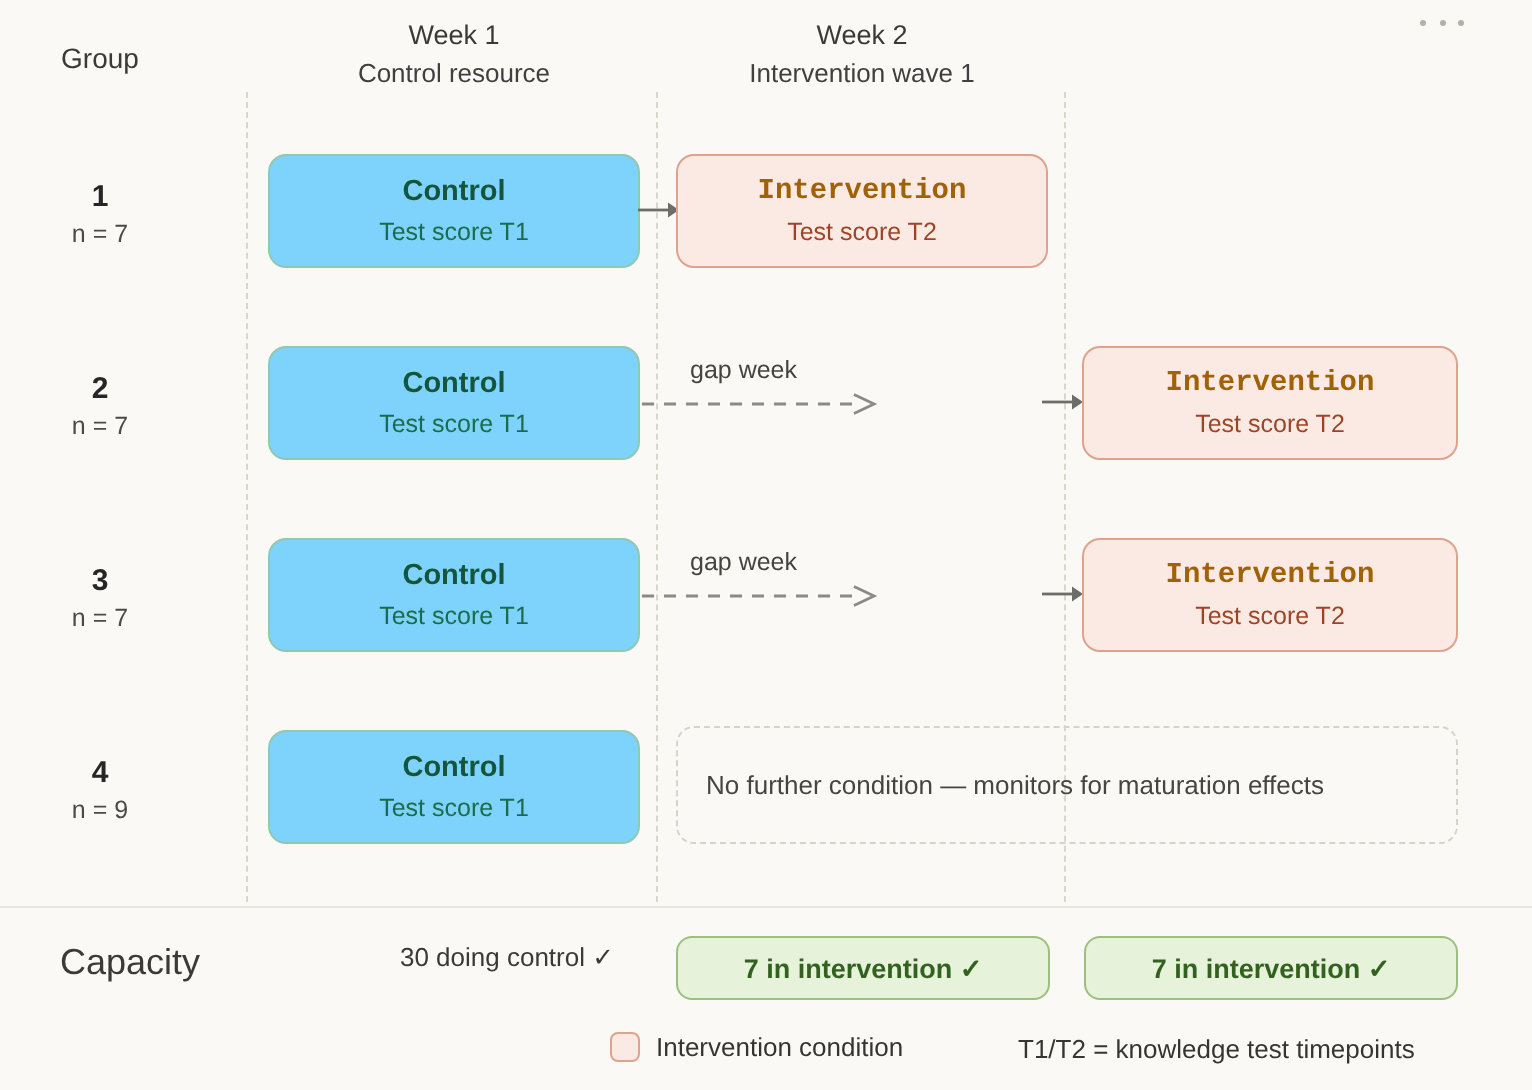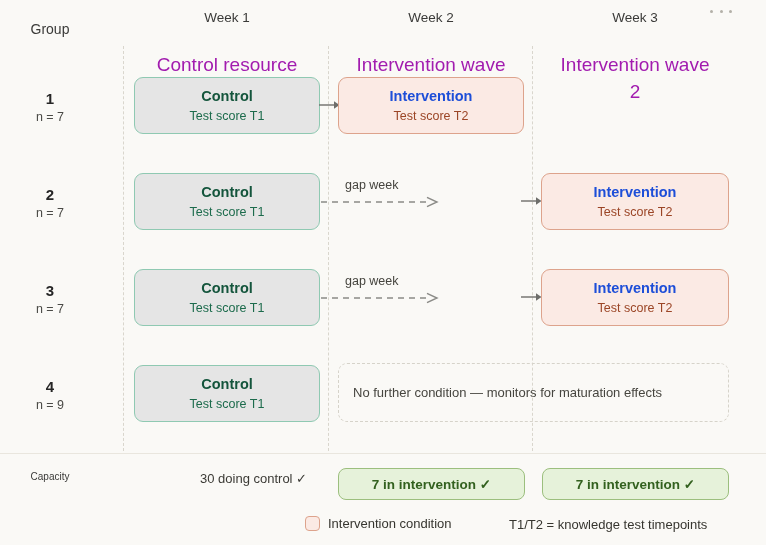--- a/index.html
+++ b/index.html
@@ -61,23 +61,22 @@
   .col-head {
     position: absolute;
     text-align: center;
     line-height: 1.45;
   }
   .col-head .wk {
     font-size: 13.5px;
     color: #3a3a38;
   }
   .col-head .sub {
-    font-size: 19px;
-    color: #a21caf;
-    margin-top: 23px;
+    font-size: 13px;
+    color: #404040;
   }
   .group-head {
     position: absolute;
     left: 0;
     top: 21px;
     width: 100px;
     text-align: center;
     font-size: 14px;
     color: #3a3a38;
   }
@@ -114,30 +113,30 @@
   .card .t {
     font-size: 14.5px;
     font-weight: bold;
     line-height: 1.4;
   }
   .card .s {
     font-size: 12.5px;
     line-height: 1.45;
   }
   .card.control {
-    background: #e5e5e5;
+    background: #7dd3fc;
     border: 1px solid #8fc9b2;
   }
   .card.control .t { color: #14553c; }
   .card.control .s { color: #1c6b4c; }
   .card.intervention {
     background: #fbeae4;
     border: 1px solid #dda38c;
   }
-  .card.intervention .t { color: #1d4ed8; }
+  .card.intervention .t { color: #a16207; font-family: Liberation Mono, monospace; }
   .card.intervention .s { color: #9b4526; }
 
   
   .nobox {
     position: absolute;
     border: 1px dashed #d6d3ca;
     border-radius: 9px;
     box-sizing: border-box;
     display: flex;
     align-items: center;
@@ -159,22 +158,22 @@
     position: absolute;
     font-size: 12.5px;
     color: #45443e;
   }
 
   
   .cap-label {
     position: absolute;
     left: 0;
     width: 100px;
-    text-align: center;
-    font-size: 10px;
+    text-align: right;
+    font-size: 18px;
     color: #3a3a38;
   }
   .cap-plain {
     position: absolute;
     text-align: right;
     font-size: 13px;
     color: #3b3a35;
   }
   .cap-pill {
     position: absolute;
@@ -232,24 +231,20 @@
   <div class="group-head">Group</div>
 
   <div class="col-head" style="left:147px; top:8px; width:160px;">
     <div class="wk">Week 1</div>
     <div class="sub">Control resource</div>
   </div>
   <div class="col-head" style="left:351px; top:8px; width:160px;">
     <div class="wk">Week 2</div>
     <div class="sub">Intervention wave 1</div>
   </div>
-  <div class="col-head" style="left:555px; top:8px; width:160px;">
-    <div class="wk">Week 3</div>
-    <div class="sub">Intervention wave 2</div>
-  </div>
 
   <div class="grp" style="top:90px;">
     <div class="num">1</div>
     <div class="n">n = 7</div>
   </div>
   <div class="card control" style="left:134px; top:77px; width:186px; height:57px;">
     <div class="t">Control</div>
     <div class="s">Test score T1</div>
   </div>
   <svg class="arrow-solid" style="left:319px; top:99px; width:22px;" viewBox="0 0 22 12">

